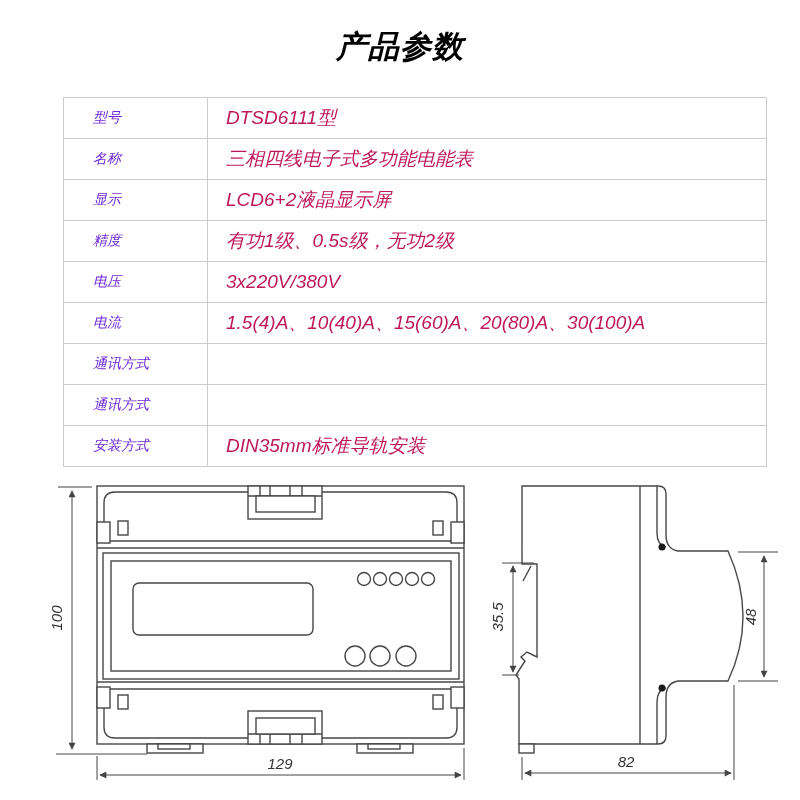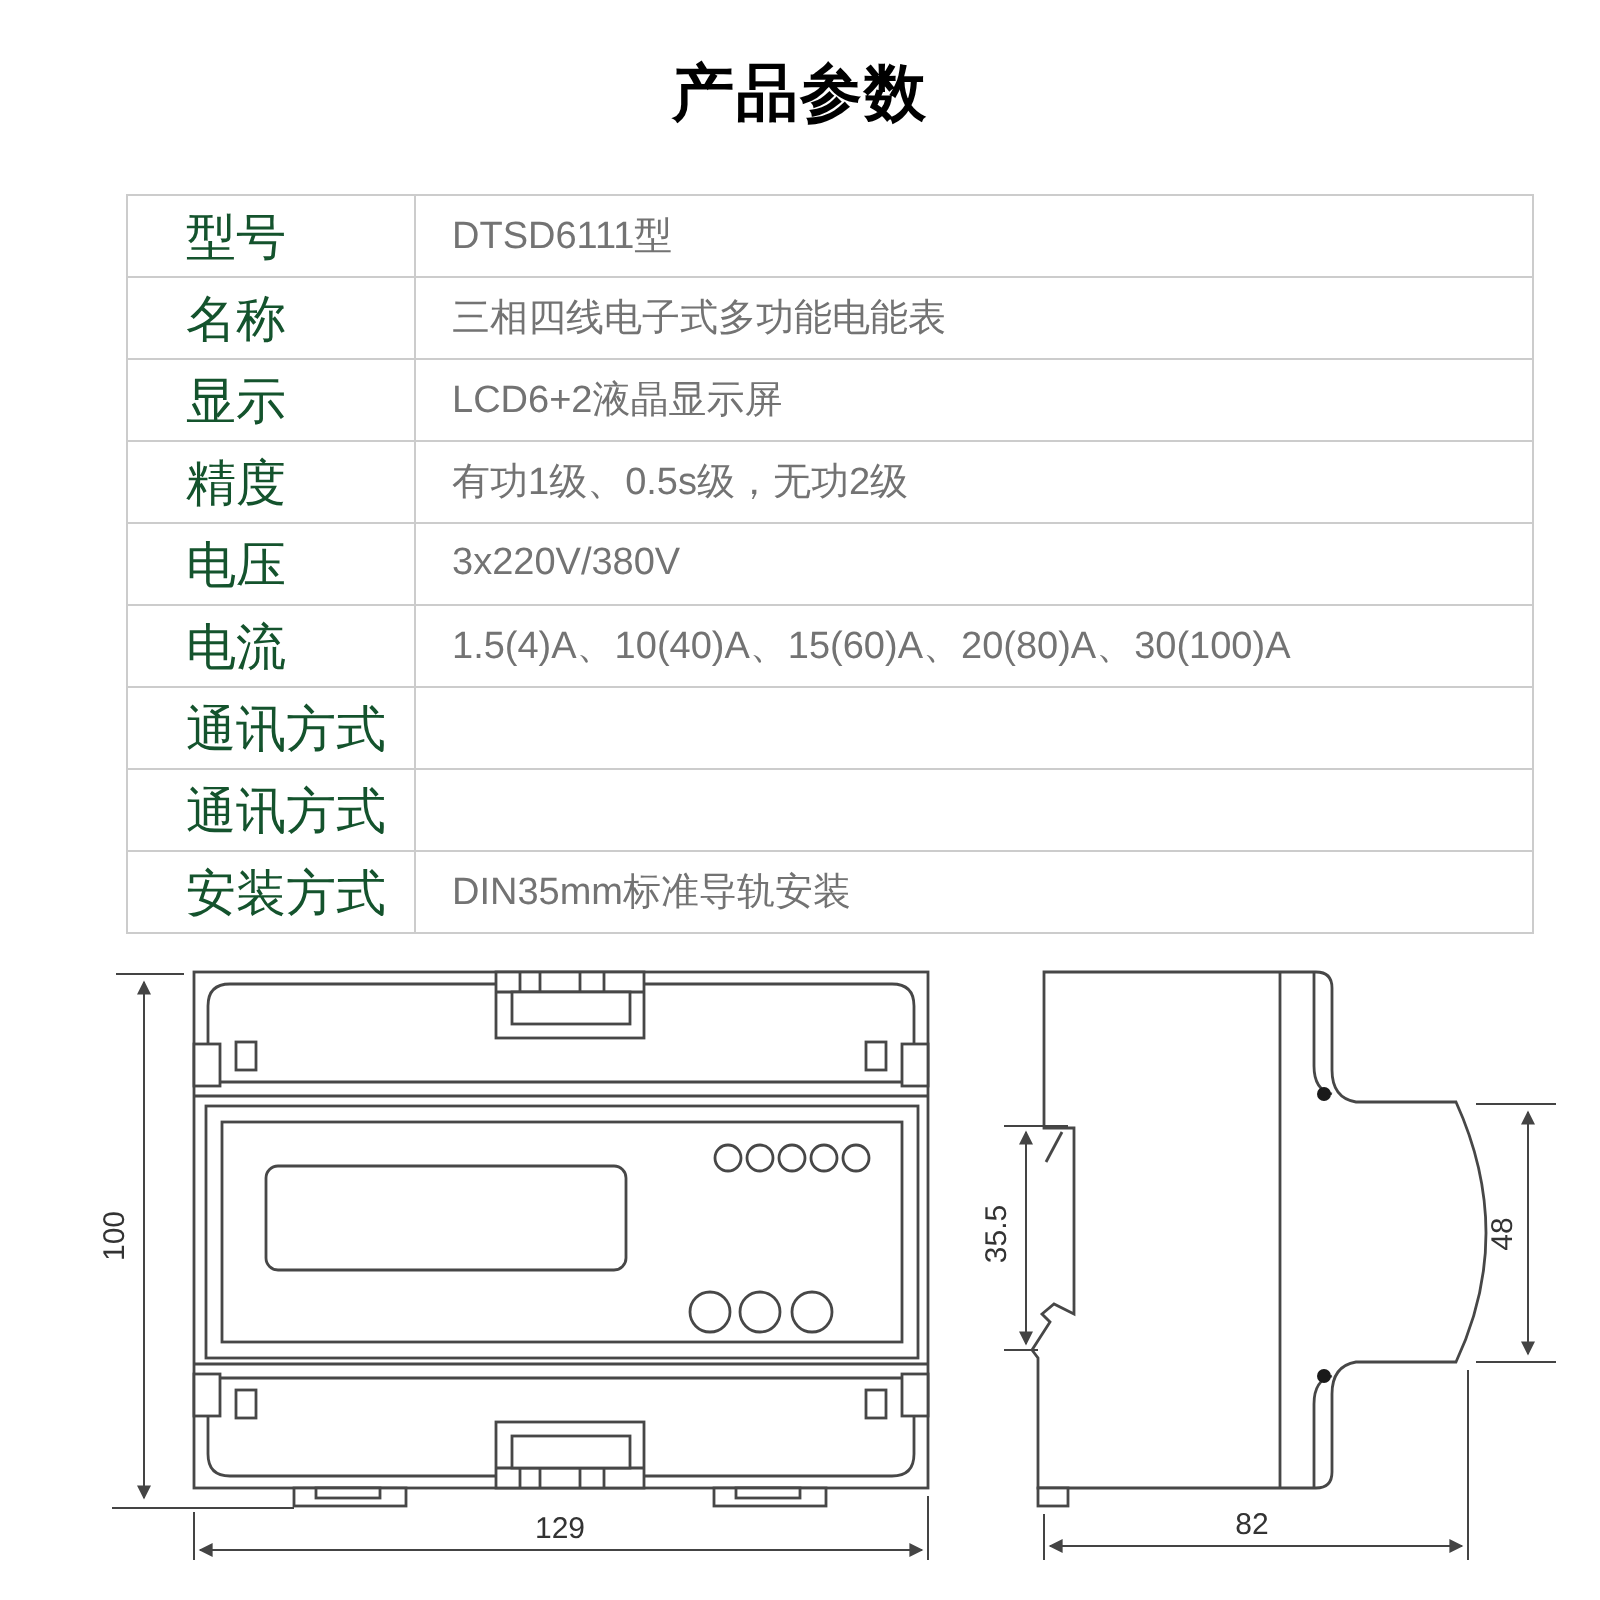--- a/index.html
+++ b/index.html
@@ -1,29 +1,29 @@
 <!DOCTYPE html>
 <html><head>
 <meta charset="utf-8">
 <style>
   html,body{margin:0;padding:0;background:#fff;}
   #screen{position:relative;width:800px;height:800px;background:#fff;overflow:hidden;
-          font-family:"Liberation Sans",sans-serif;color:#333;}
+          font-family:"Liberation Sans",sans-serif;color:#333;font-style:italic;}
   
   .page-title{position:absolute;left:0;top:26px;width:800px;text-align:center;
               font-size:31px;font-weight:bold;color:#000;letter-spacing:1px;}
   
   .spec-table{position:absolute;left:63px;top:97px;width:702px;
               border-top:1px solid #ccc;border-left:1px solid #ccc;border-right:1px solid #ccc;}
   .spec-row{display:flex;height:40px;border-bottom:1px solid #ccc;}
   .spec-label{width:144px;box-sizing:border-box;border-right:1px solid #ccc;
               padding-left:29px;display:flex;align-items:center;
-              font-size:25px;color:#14532d;}
+              font-size:14px;color:#6d28d9;}
   .spec-value{flex:1;padding-left:18px;display:flex;align-items:center;
-              font-size:19px;color:#737373;white-space:nowrap;}
+              font-size:19px;color:#be185d;white-space:nowrap;}
   
   .drawing-svg{position:absolute;left:0;top:455px;}
   .dim-text{font-size:15px;fill:#333;font-family:"Liberation Sans",sans-serif;}
 </style>
 </head>
 <body>
 
 <div id="screen">
 
   <div class="page-title">产品参数</div>

